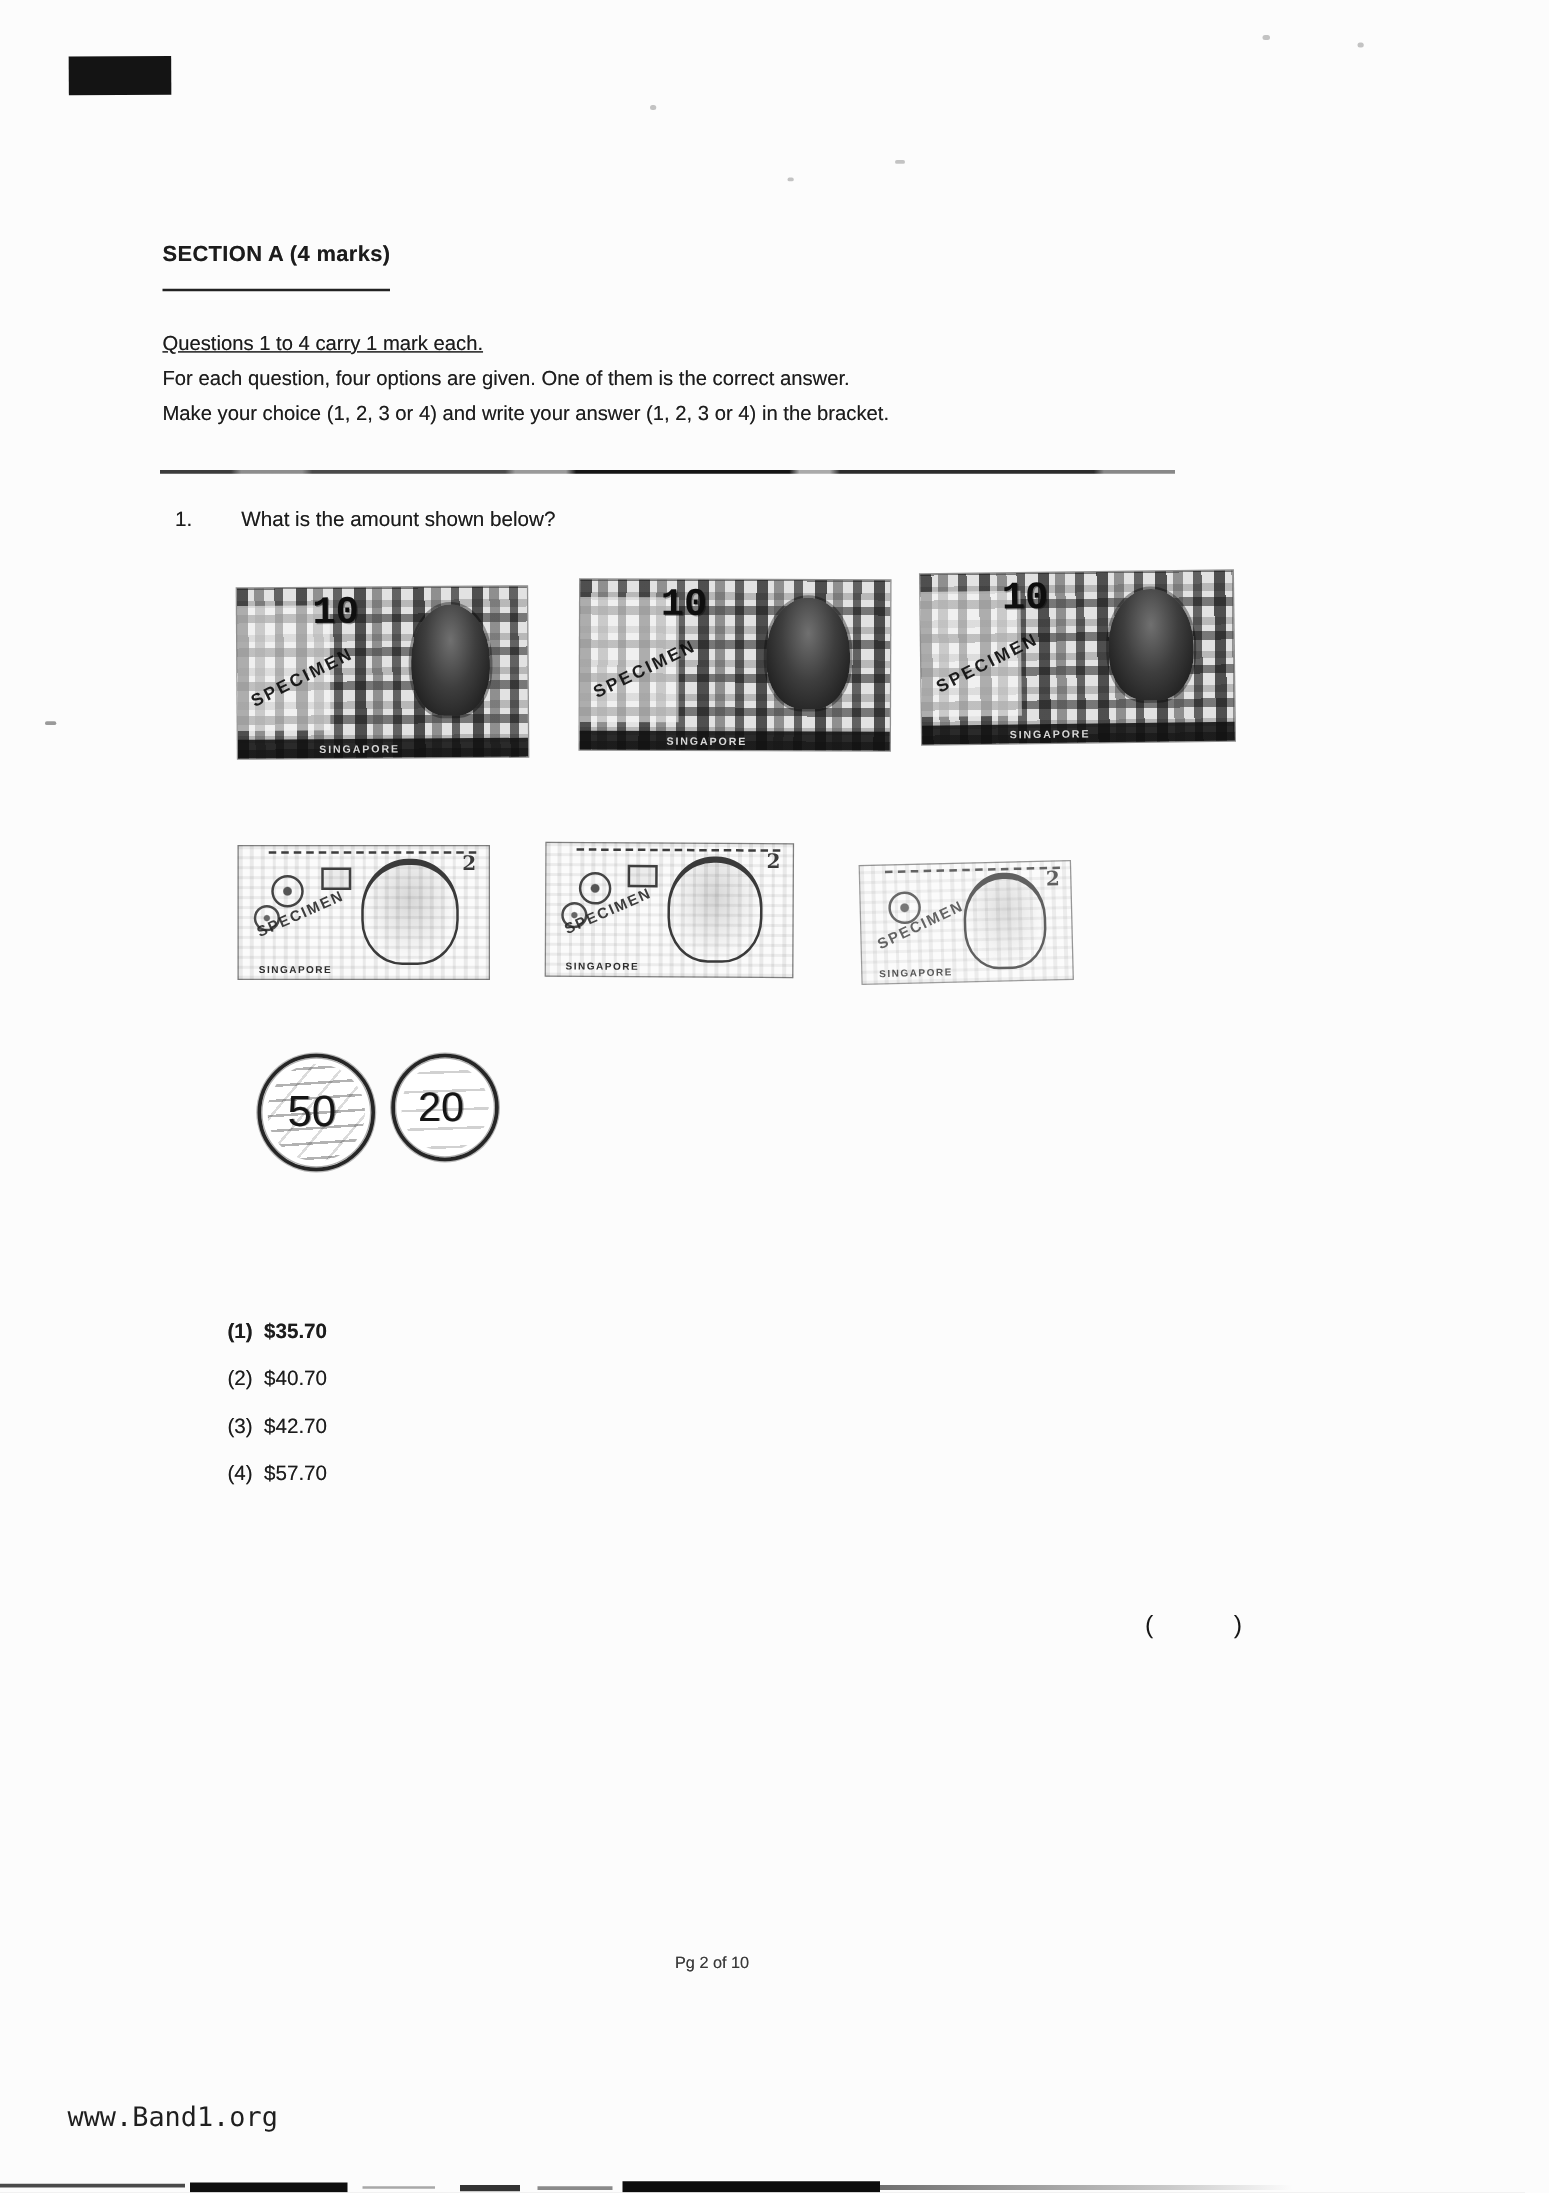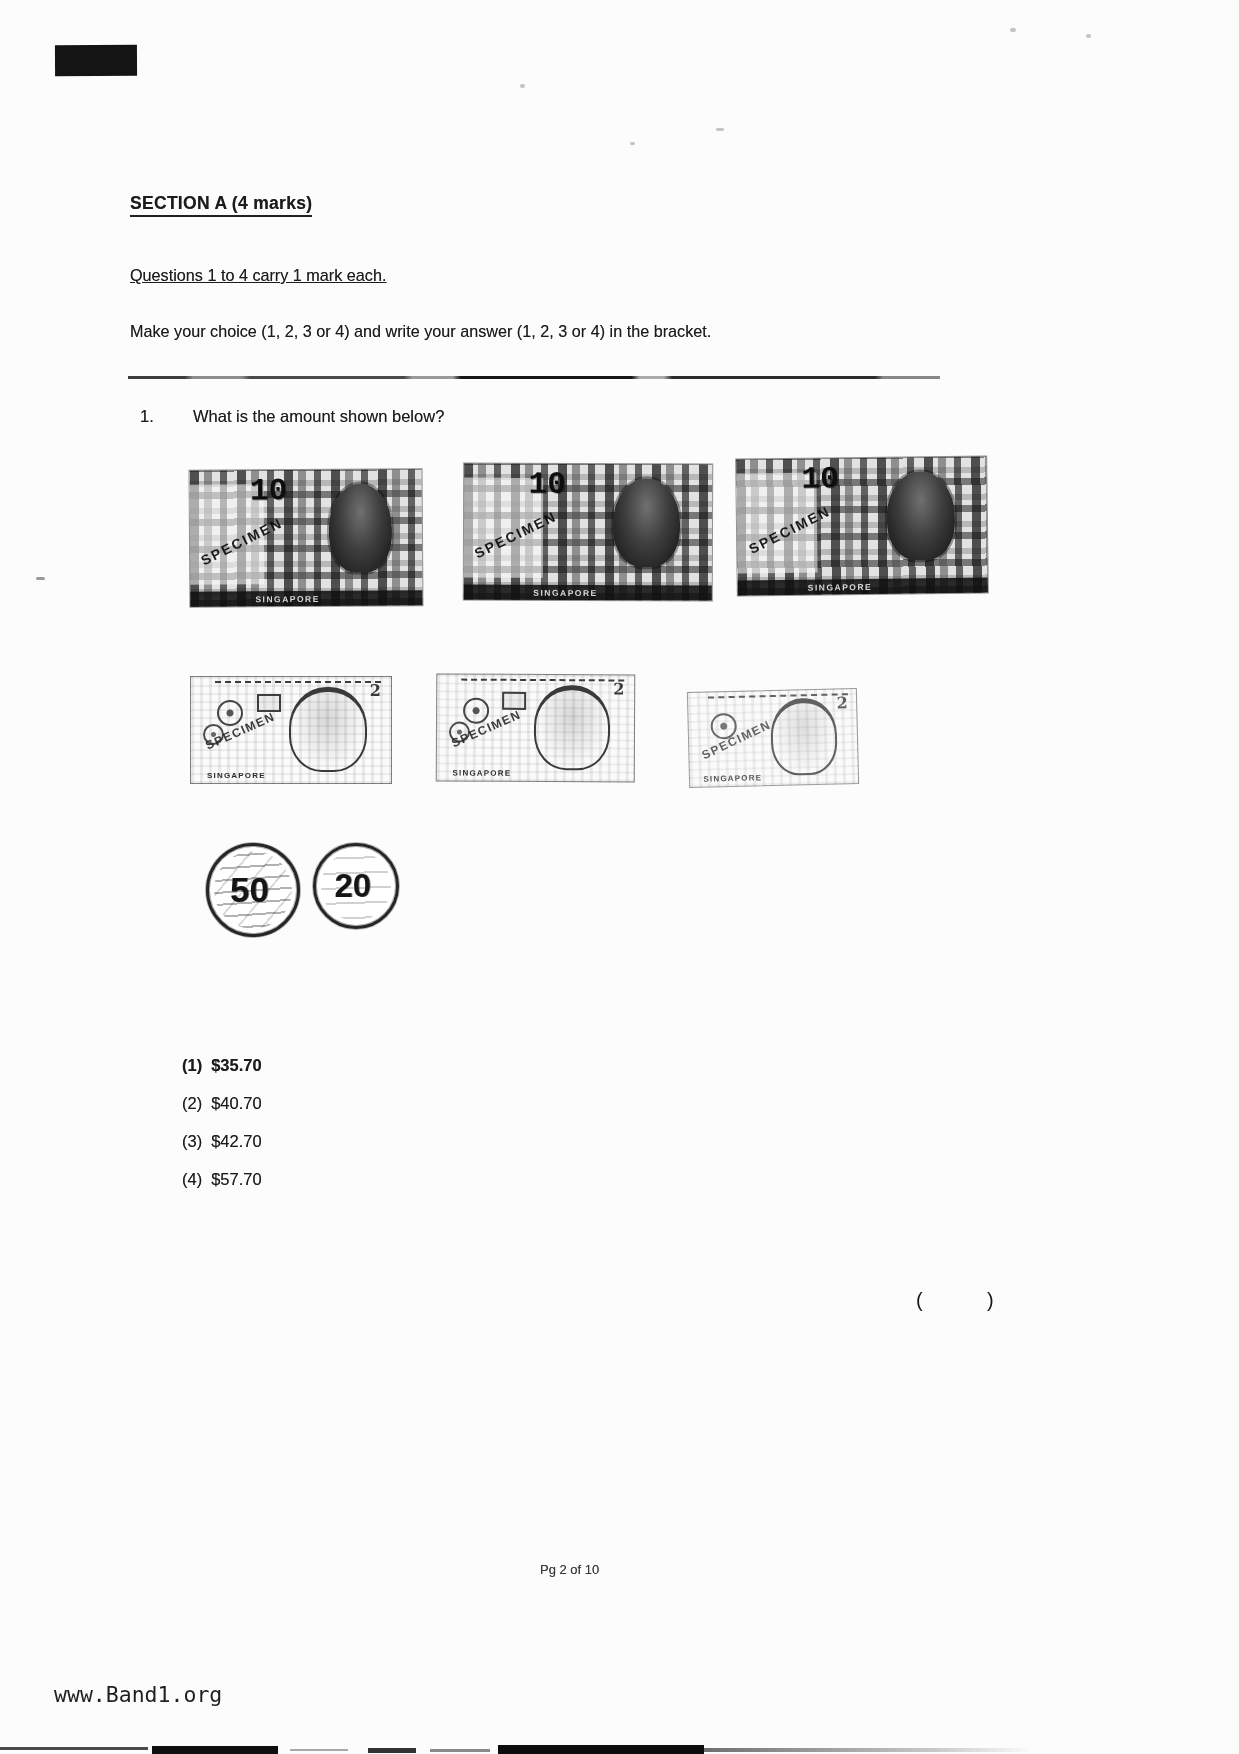--- a/index.html
+++ b/index.html
@@ -8,21 +8,21 @@
     background:#fcfcfc;overflow:hidden;
     font-family:"Liberation Sans",sans-serif;color:#1c1c1c;
   }
   .txt{position:absolute;white-space:nowrap;text-shadow:0 0 .4px rgba(20,20,20,.55);}
 
   
   .redaction{position:absolute;left:55px;top:45px;width:82px;height:31px;background:#141414;transform:rotate(-.3deg);}
 
   
   .heading{left:130px;top:193px;font-size:17.5px;font-weight:bold;letter-spacing:.3px;
-    border-bottom:2px solid #222;padding-bottom:1px;}
+    border-bottom:2px solid #222;padding-bottom:17px;}
   .instr{left:130px;font-size:16.2px;}
   .instr.l1{top:266px;text-decoration:underline;}
   .instr.l2{top:294px;}
   .instr.l3{top:322px;}
 
   
   .divider{position:absolute;left:128px;top:376px;width:812px;height:3px;
     background:linear-gradient(90deg,#3c3c3c 0 7%,#8d8d8d 8% 14%,#4a4a4a 15% 34%,#9a9a9a 35% 40%,#161616 41% 62%,#aaa 63% 66%,#2c2c2c 67% 92%,#888 93% 100%);}
 
   .qnum{left:140px;top:407px;font-size:16.5px;}
@@ -80,21 +80,21 @@
     letter-spacing:1.2px;color:#2e2e2e;}
 
   
   .coin{position:absolute;border-radius:50%;background:#fff;border:3px solid #262626;
     box-shadow:0 0 0 1px rgba(0,0,0,.28),inset 0 0 0 1px rgba(0,0,0,.32);}
   .coin .texture{position:absolute;inset:5px;border-radius:50%;
     background:
       repeating-linear-gradient(176deg,rgba(255,255,255,0) 0 5px,rgba(0,0,0,.30) 5px 7px,rgba(255,255,255,0) 7px 12px),
       repeating-linear-gradient(130deg,rgba(255,255,255,0) 0 9px,rgba(0,0,0,.14) 9px 11px,rgba(255,255,255,0) 11px 19px);}
   .coin .val{position:absolute;top:50%;left:46%;transform:translate(-50%,-50%);
-    font-weight:bold;font-size:35px;color:#151515;text-shadow:1px 0 0 rgba(0,0,0,.4);}
+    font-weight:normal;font-size:35px;color:#151515;text-shadow:1px 0 0 rgba(0,0,0,.4);}
   .coin.c50{left:206px;top:843px;width:88px;height:88px;}
   .coin.c20{left:313px;top:843px;width:80px;height:80px;}
   .coin.c20 .texture{background:
       repeating-linear-gradient(178deg,rgba(255,255,255,0) 0 7px,rgba(0,0,0,.18) 7px 9px,rgba(255,255,255,0) 9px 15px);}
   .coin.c20 .val{font-size:33px;}
 
   
   .option{position:absolute;left:182px;font-size:16.5px;}
   .option .num{display:inline-block;margin-right:9px;}
   .option.o1{top:1056px;font-weight:bold;}
@@ -140,20 +140,21 @@
   <div class="speck p1"></div>
   <div class="speck p2"></div>
   <div class="speck p3"></div>
   <div class="speck p4"></div>
   <div class="speck p5"></div>
   <div class="speck p6"></div>
 
   <div class="txt heading">SECTION A (4 marks)</div>
 
   <div class="txt instr l1">Questions 1 to 4 carry 1 mark each.</div>
+  <div class="txt instr l2">For each question, four options are given. One of them is the correct answer.</div>
   <div class="txt instr l3">Make your choice (1, 2, 3 or 4) and write your answer (1, 2, 3 or 4) in the bracket.</div>
 
   <div class="divider"></div>
 
   <div class="txt qnum">1.</div>
   <div class="txt qtext">What is the amount shown below?</div>
 
   <div class="note10 n1">
     <div class="lightpatch"></div>
     <div class="denom">10</div>

